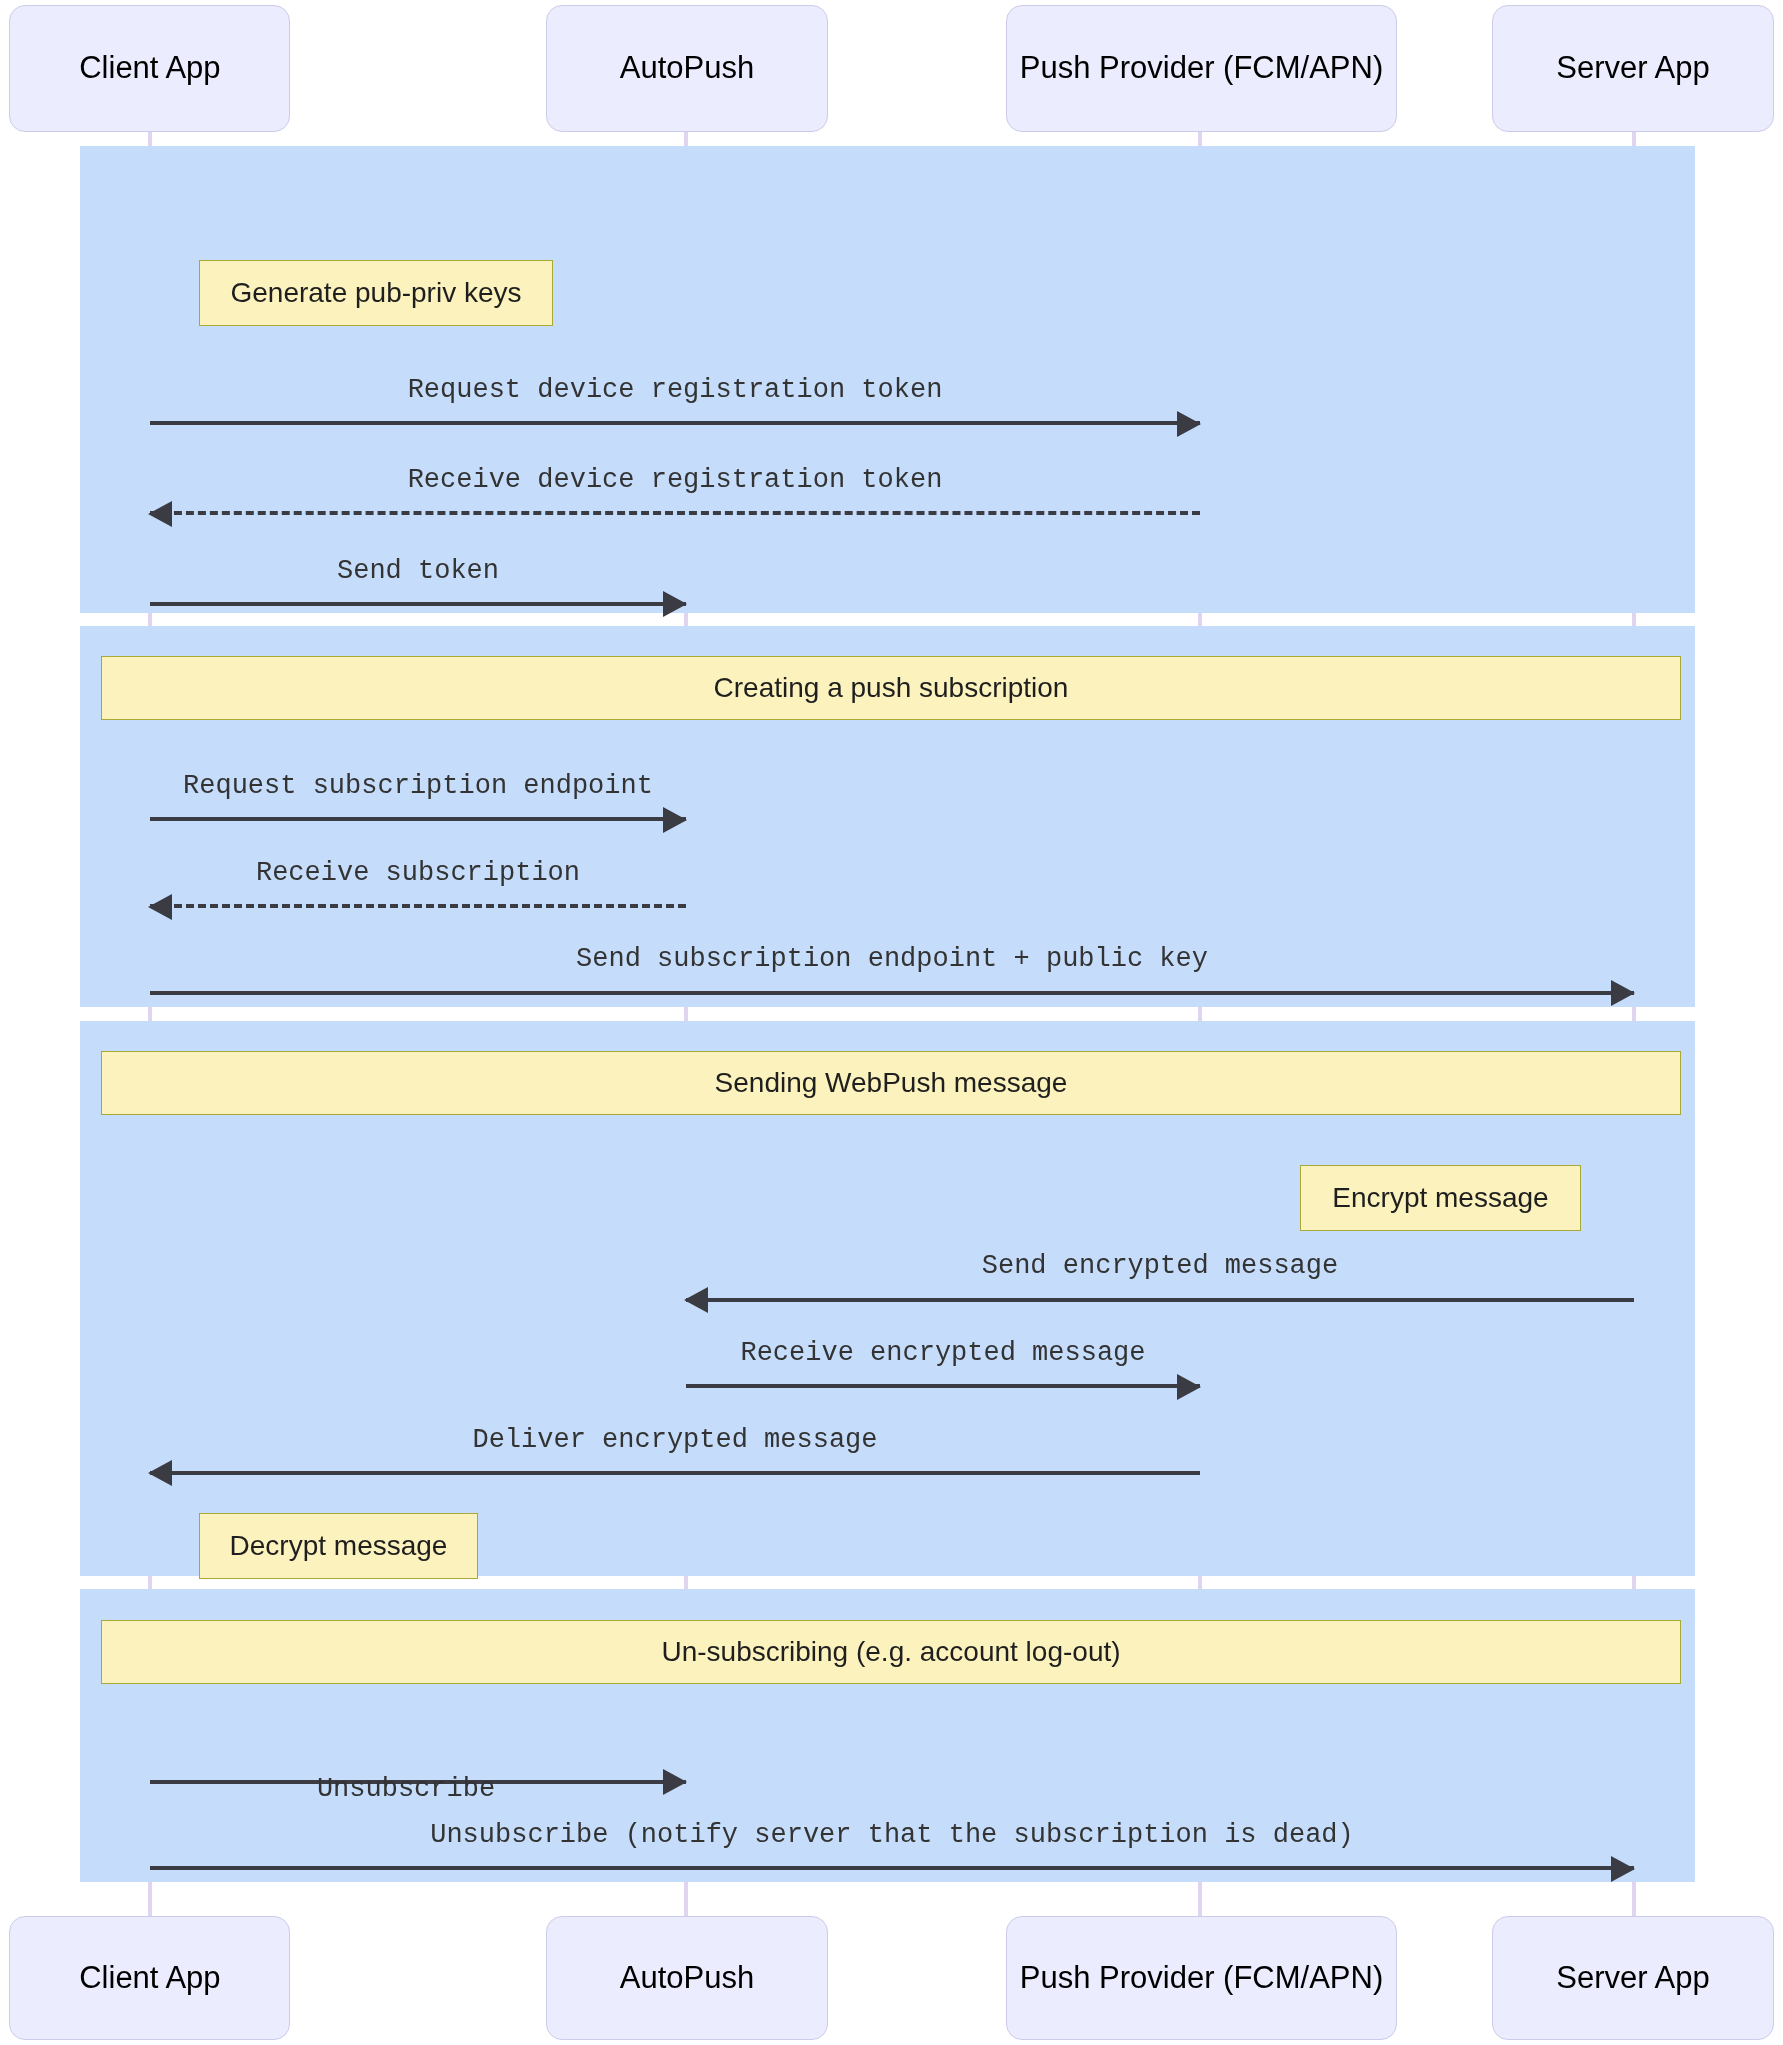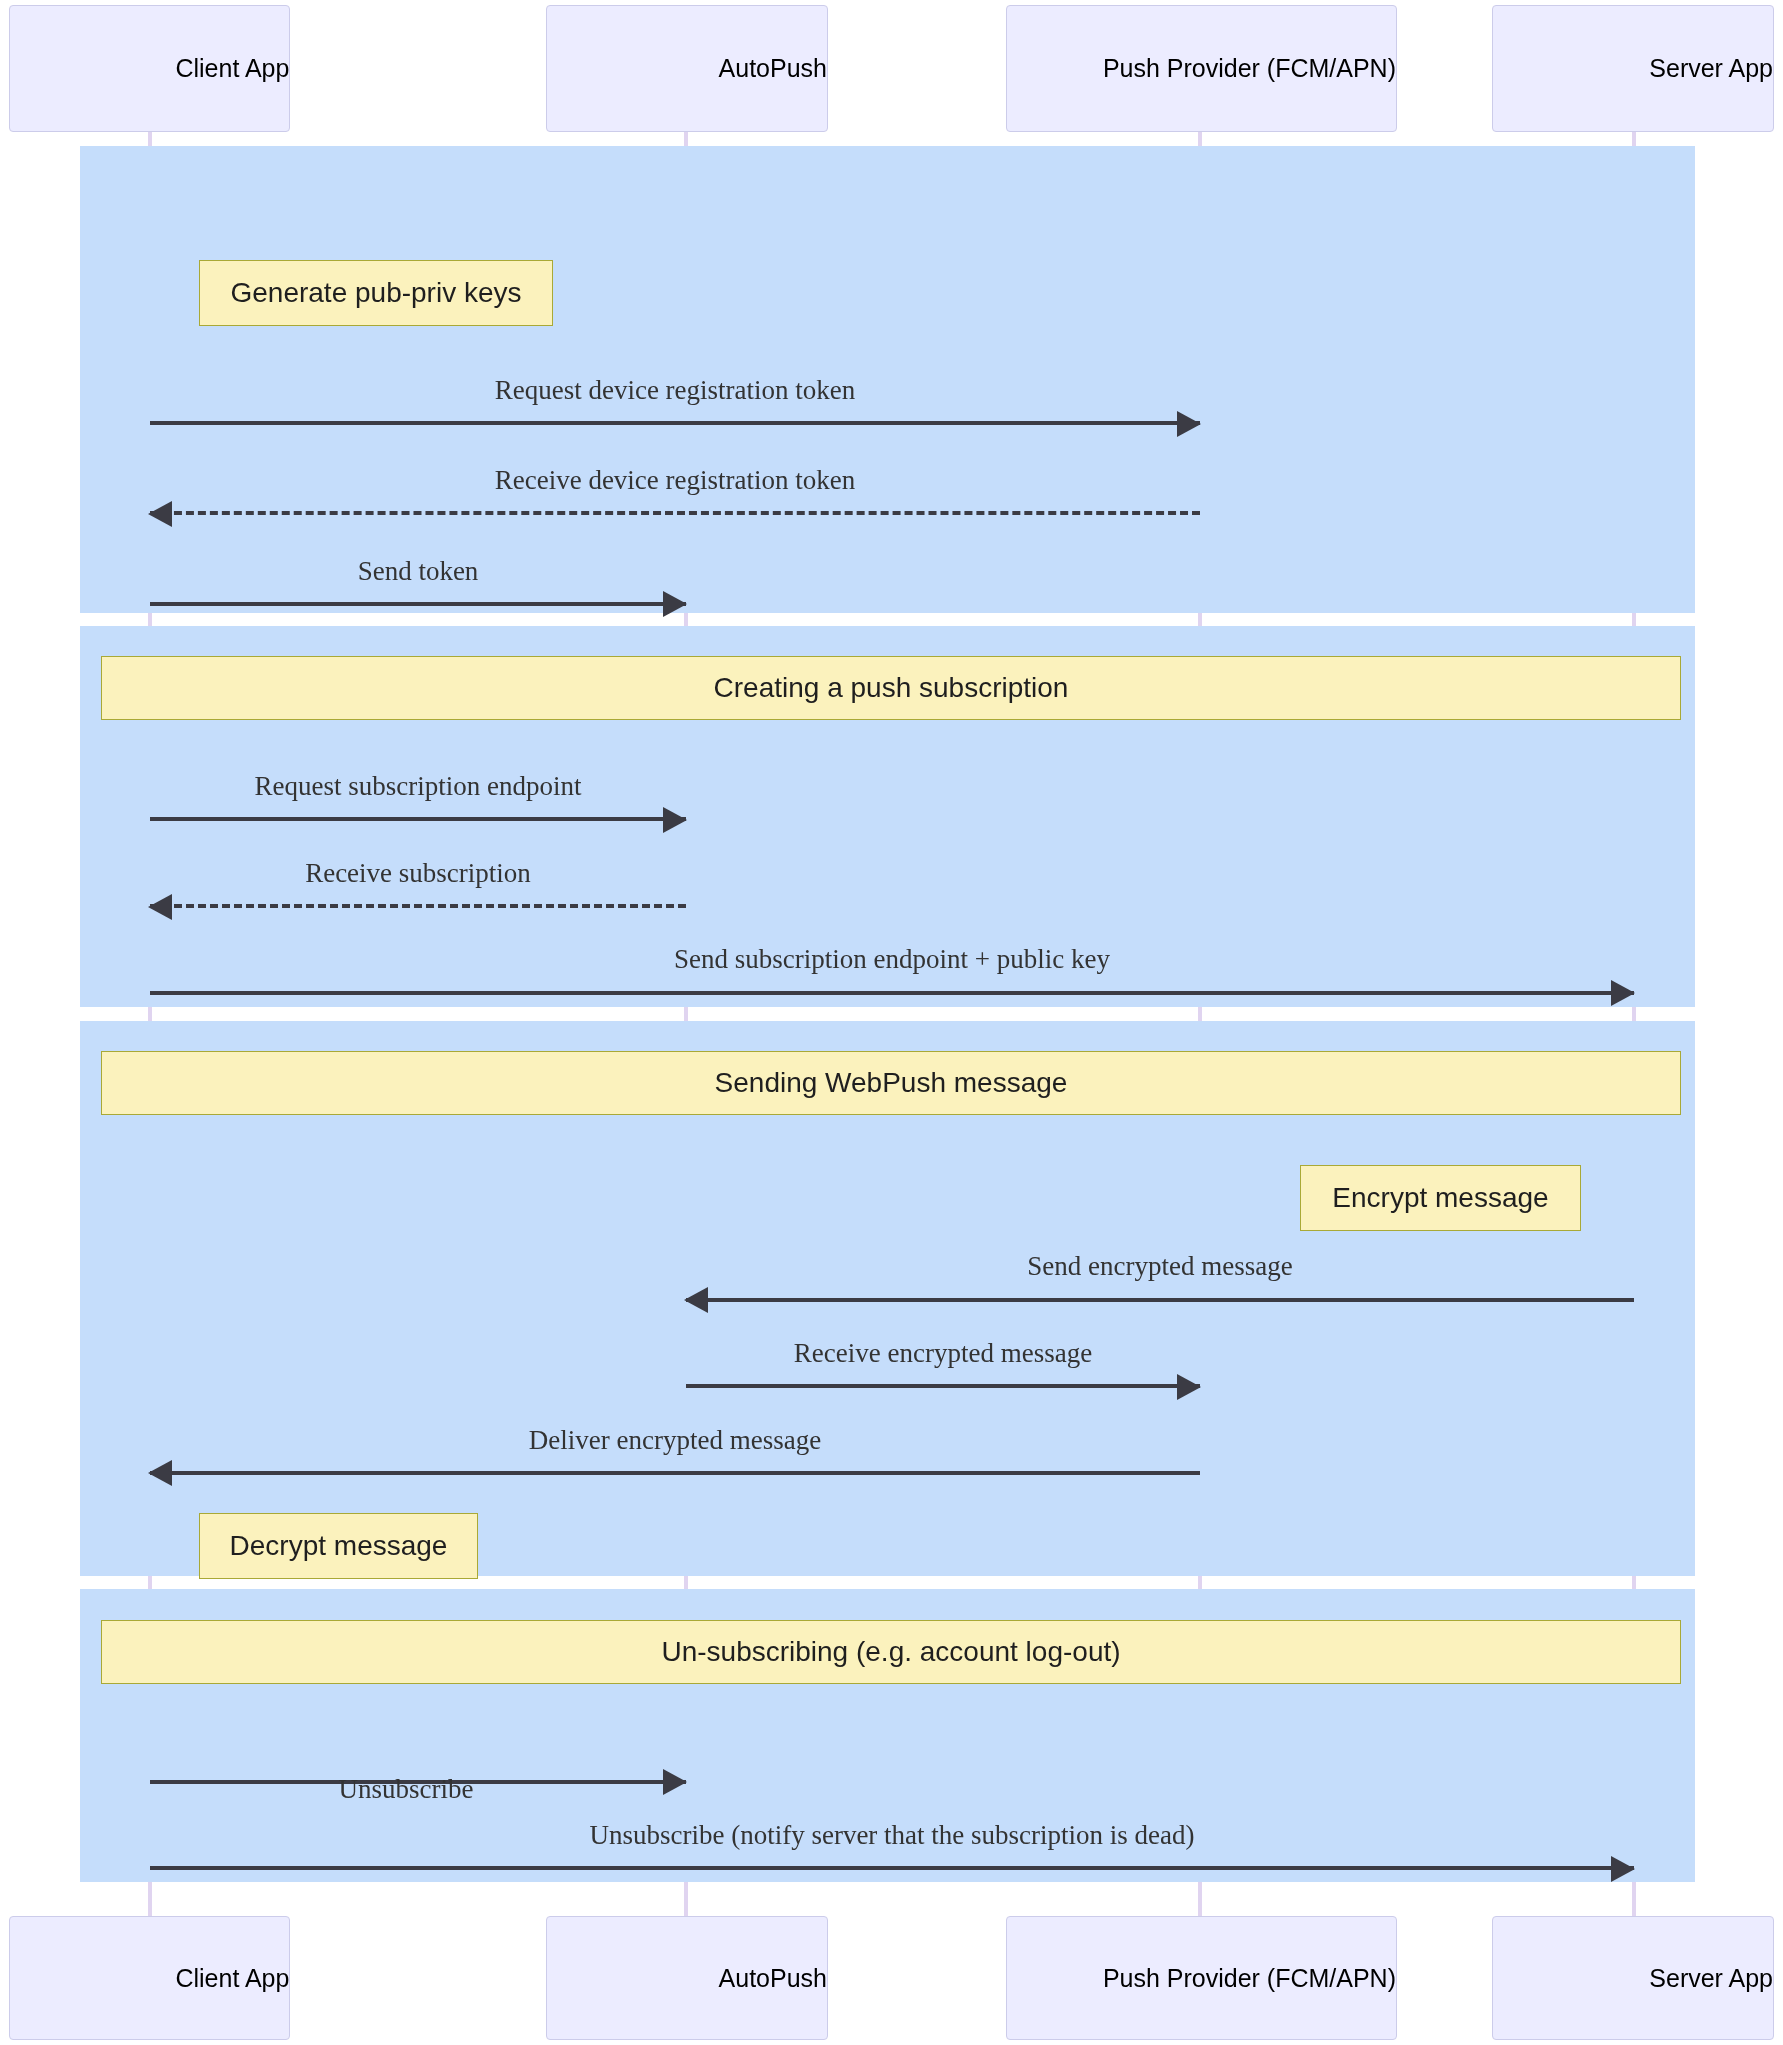--- a/index.html
+++ b/index.html
@@ -3,24 +3,24 @@
 <meta charset="utf-8">
 <style>
   html,body{margin:0;padding:0;background:#ffffff;}
   body{font-family:"Liberation Sans",sans-serif;}
   #stage{position:relative;width:1783px;height:2045px;background:#ffffff;overflow:hidden;}
 
   .actor-box{
     position:absolute;
     background:#ececff;
     border:0.9px solid #ccccea;
-    border-radius:4px;
-    display:flex;align-items:center;justify-content:flex-end;
+    border-radius:16px;
+    display:flex;align-items:center;justify-content:center;
     color:#000000;
-    font-size:25px;
+    font-size:31px;
     font-family:"Liberation Sans",sans-serif;
     box-sizing:border-box;
   }
 
   .lifeline{
     position:absolute;
     width:3.8px;
     background:#e0d4f0;
   }
 
@@ -49,21 +49,21 @@
     color:#1f1f1f;
     font-size:28px;
     font-family:"Liberation Sans",sans-serif;
     padding:8px 13px;
   }
 
   .msg-label{
     position:absolute;
     color:#333333;
     font-size:27px;
-    font-family:Liberation Serif, serif;
+    font-family:Liberation Mono, monospace;
     white-space:nowrap;
     text-align:center;
   }
 
   .msg-line{
     position:absolute;
     height:0;
     border-top:4.7px solid #3b3b44;
   }
   .msg-line.dashed{

